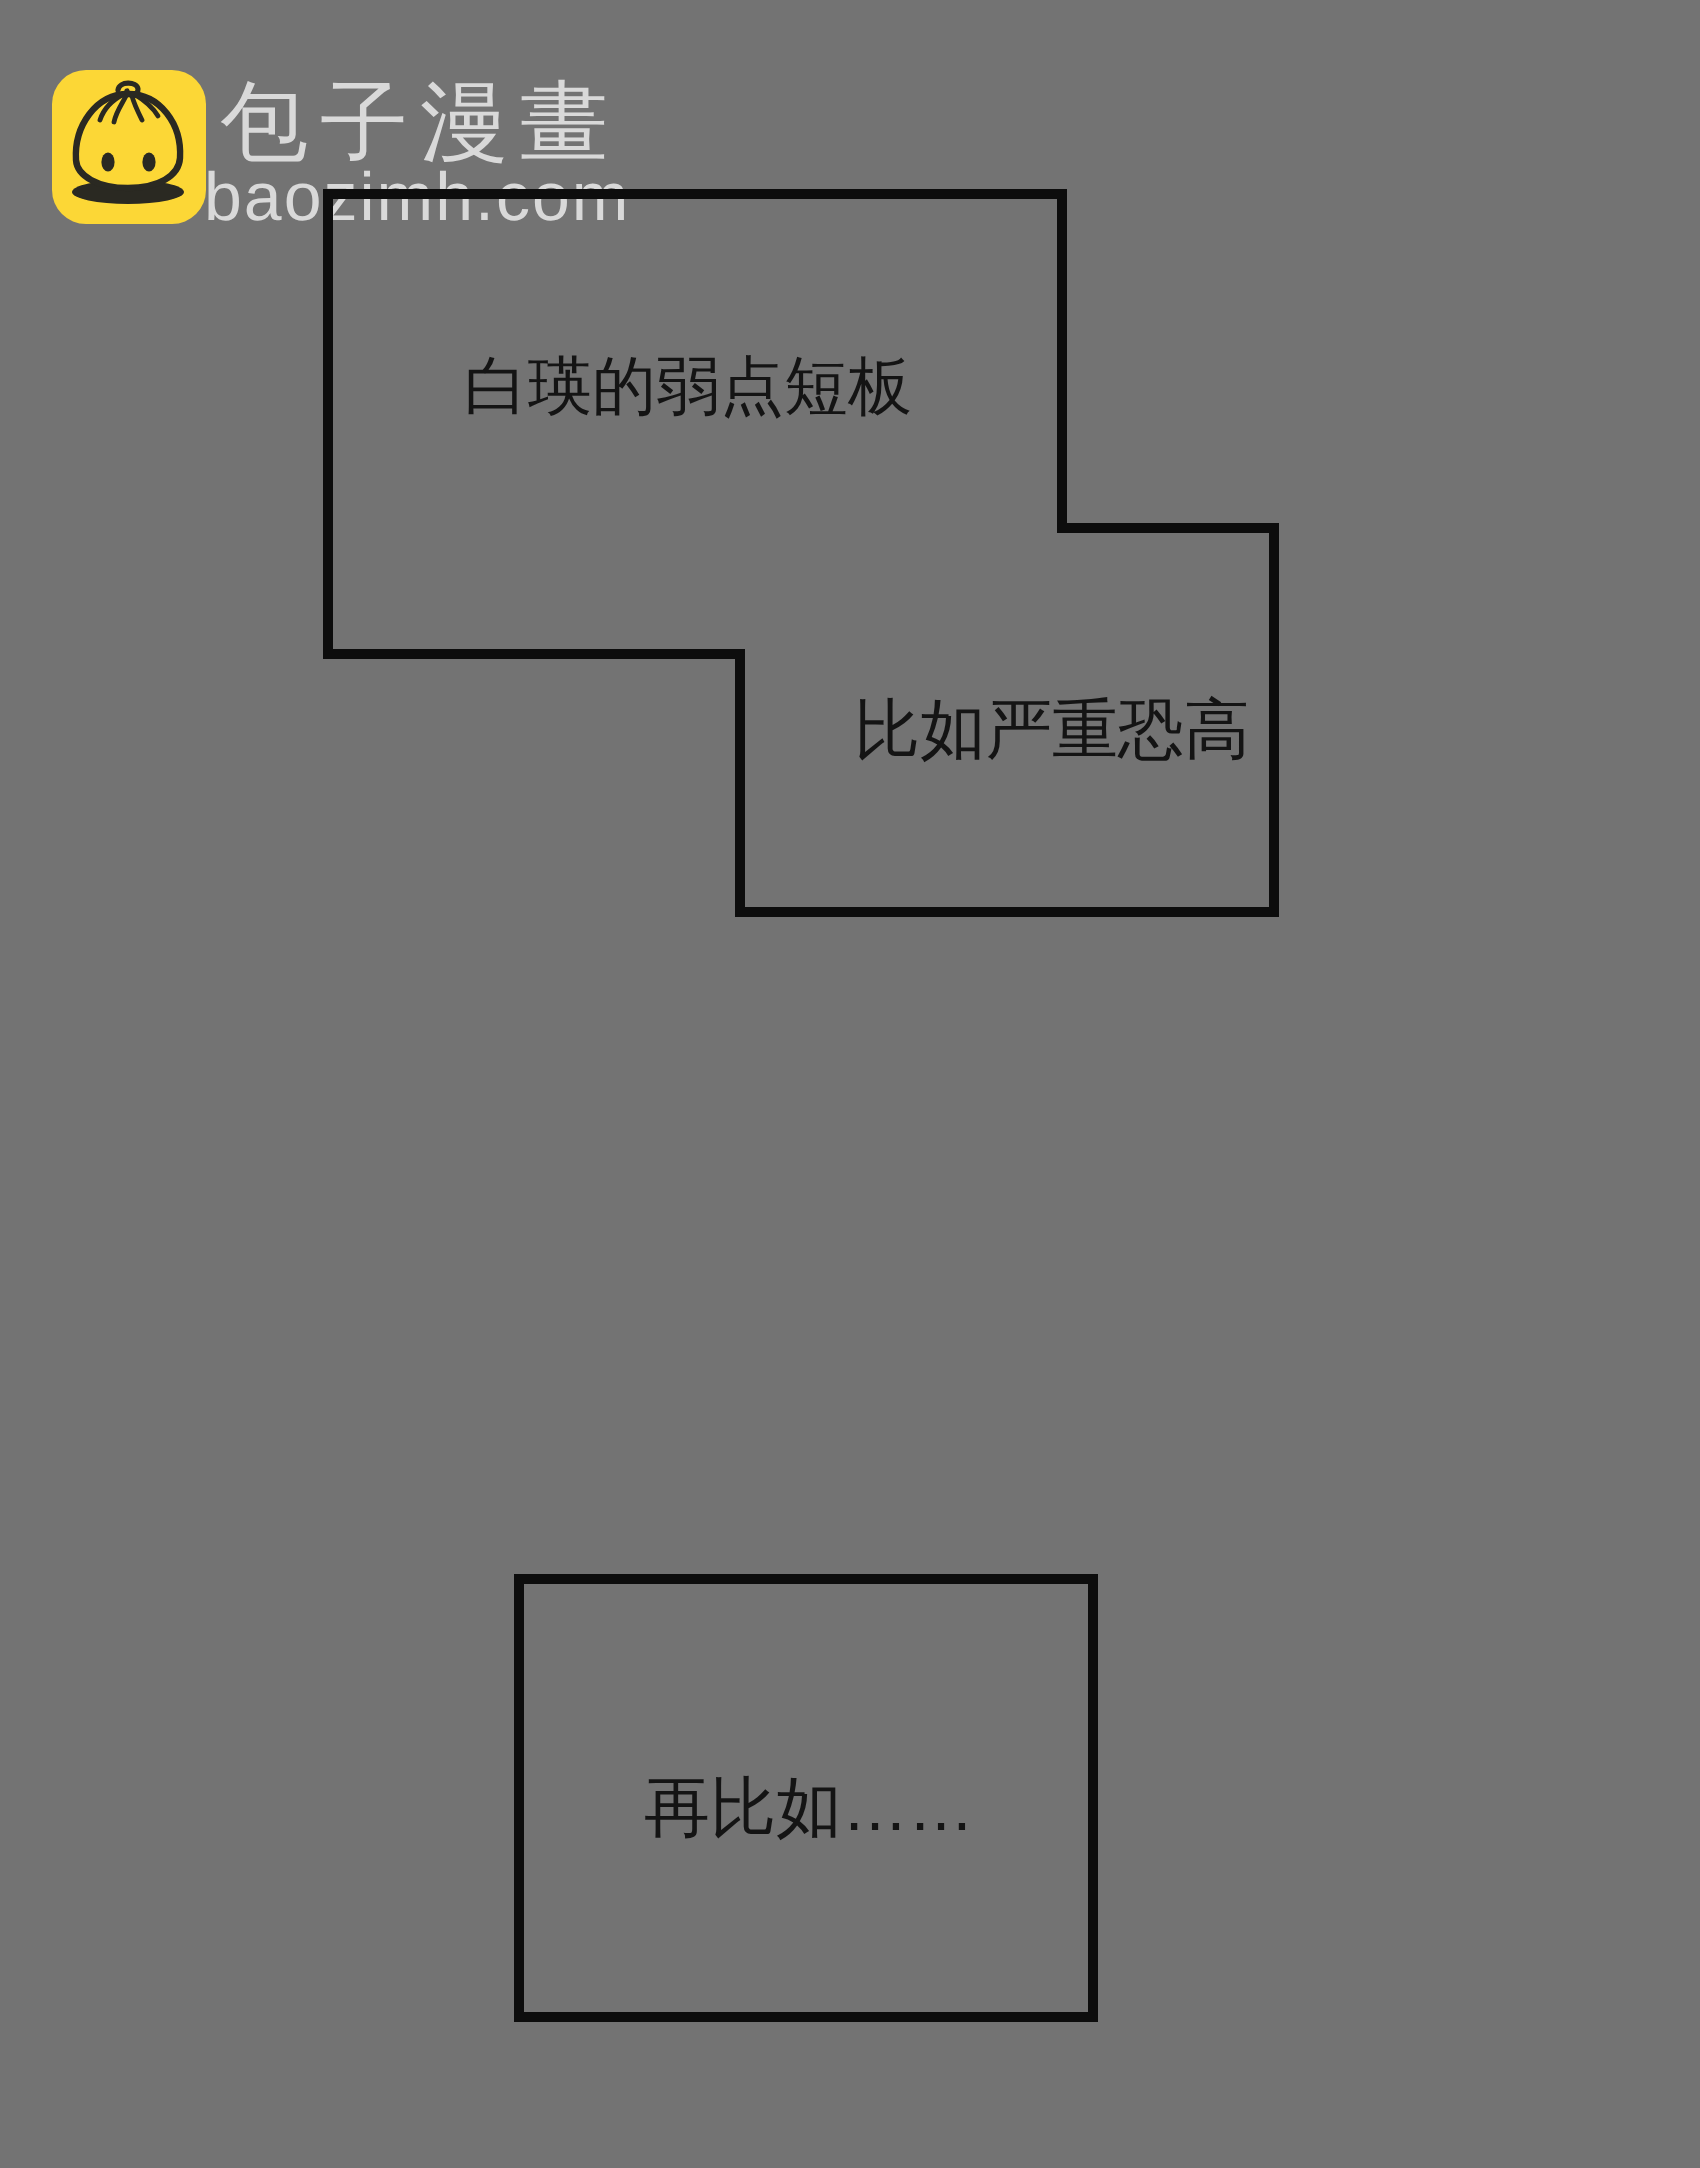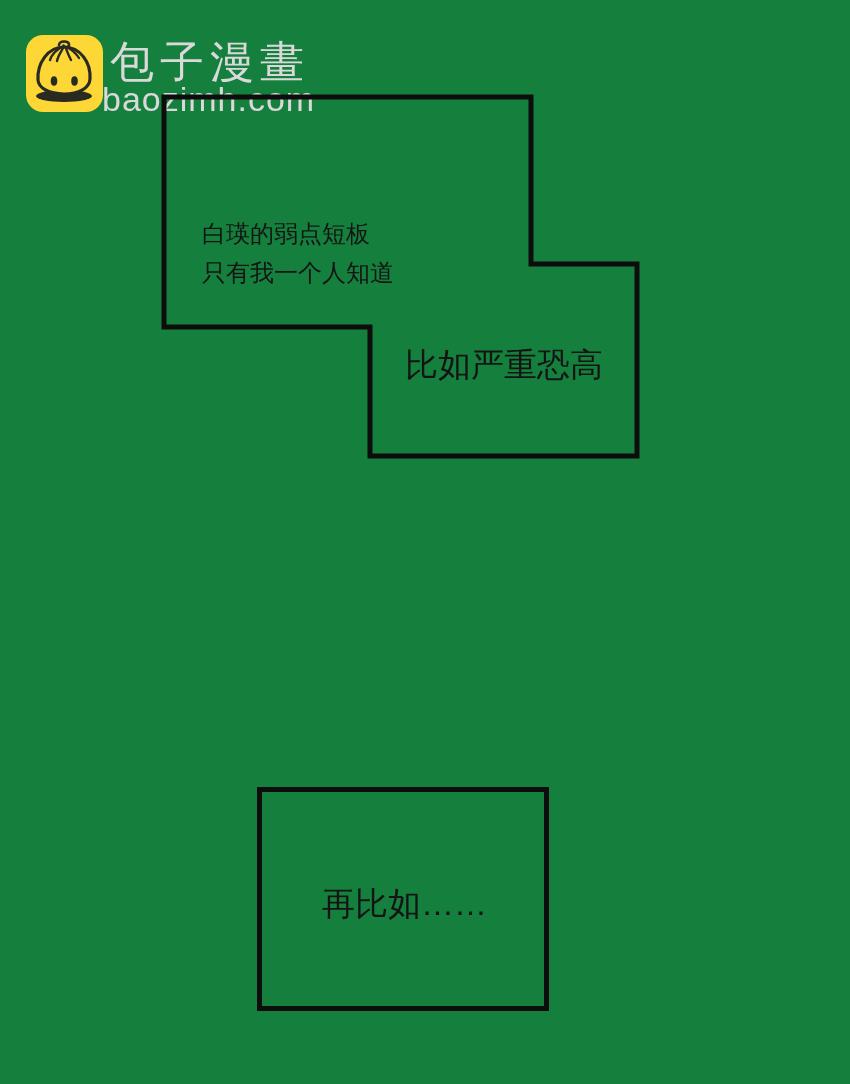--- a/index.html
+++ b/index.html
@@ -2,21 +2,21 @@
 <html><head>
 <meta charset="utf-8">
 <style>
   * { margin: 0; padding: 0; box-sizing: border-box; }
   html, body { background: #ffffff; }
   body {
     width: 850px; height: 1084px;
     position: relative; overflow: hidden;
     font-family: "Liberation Sans", "DejaVu Sans", sans-serif;
   }
-  .page { position: absolute; inset: 0; background: #15803d; }
+  .page { position: absolute; inset: 0; background: #737373; }
 
   
   .logo {
     position: absolute; left: 26px; top: 35px;
     width: 77px; height: 77px; z-index: 1;
   }
   .brand-cn {
     position: absolute; left: 110px; top: 40px;
     font-size: 44px; line-height: 44px; letter-spacing: 6px;
     color: #d9d9d9; font-weight: 400; white-space: nowrap;
@@ -40,25 +40,25 @@
     stroke-linejoin: miter;
   }
 
   
   .speech {
     position: absolute; z-index: 3;
     color: #141414; white-space: nowrap;
   }
   .speech span { display: block; }
   .speech-top {
-    left: 202px; top: 174px;
-    font-size: 24px; line-height: 39px; margin-top: 40px;
+    left: 232px; top: 174px;
+    font-size: 32px; line-height: 39px;
   }
   .speech-mid {
-    left: 405px; top: 348px;
+    left: 427px; top: 348px;
     font-size: 33px; line-height: 33px;
   }
   .speech-bottom {
     left: 322px; top: 887px;
     font-size: 33px; line-height: 33px;
   }
 </style>
 </head>
 <body>
 
@@ -82,21 +82,20 @@
   <div class="brand-cn">包子漫畫</div>
   <div class="brand-url">baozimh.com</div>
 
   <svg class="outlines" viewBox="0 0 850 1084" width="850" height="1084">
     <polygon class="stroke" points="164,97 531,97 531,264 637,264 637,456 370,456 370,327 164,327"></polygon>
     <rect class="stroke" x="259.5" y="789.5" width="287" height="219"></rect>
   </svg>
 
   <div class="speech speech-top">
     <span>白瑛的弱点短板</span>
-    <span>只有我一个人知道</span>
   </div>
 
   <div class="speech speech-mid">
     <span>比如严重恐高</span>
   </div>
 
   <div class="speech speech-bottom">
     <span>再比如……</span>
   </div>
 

